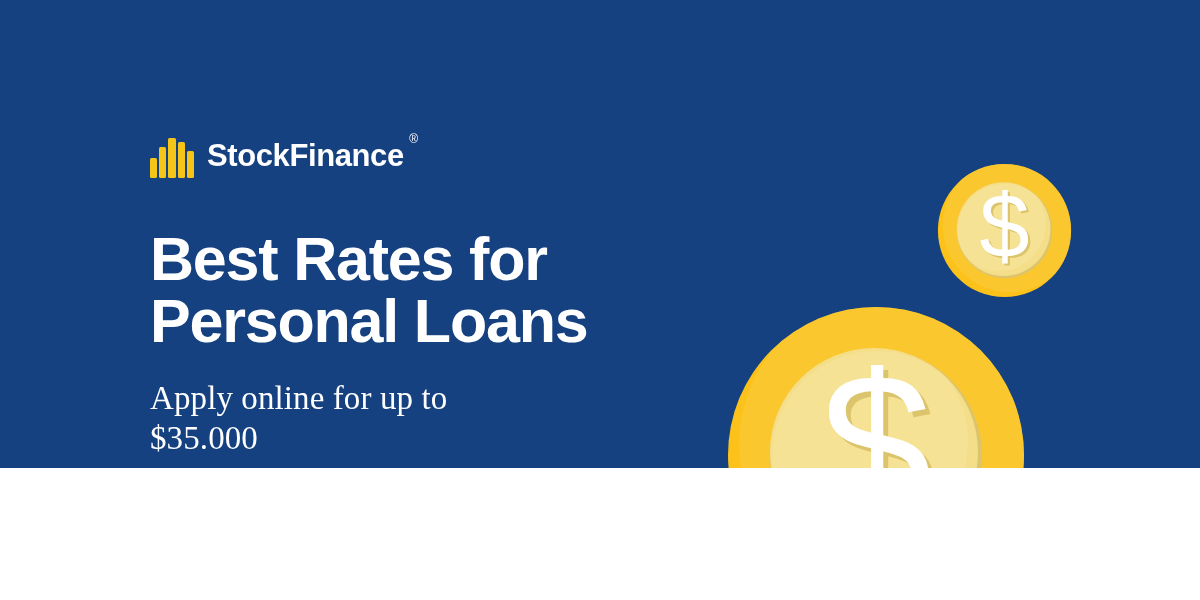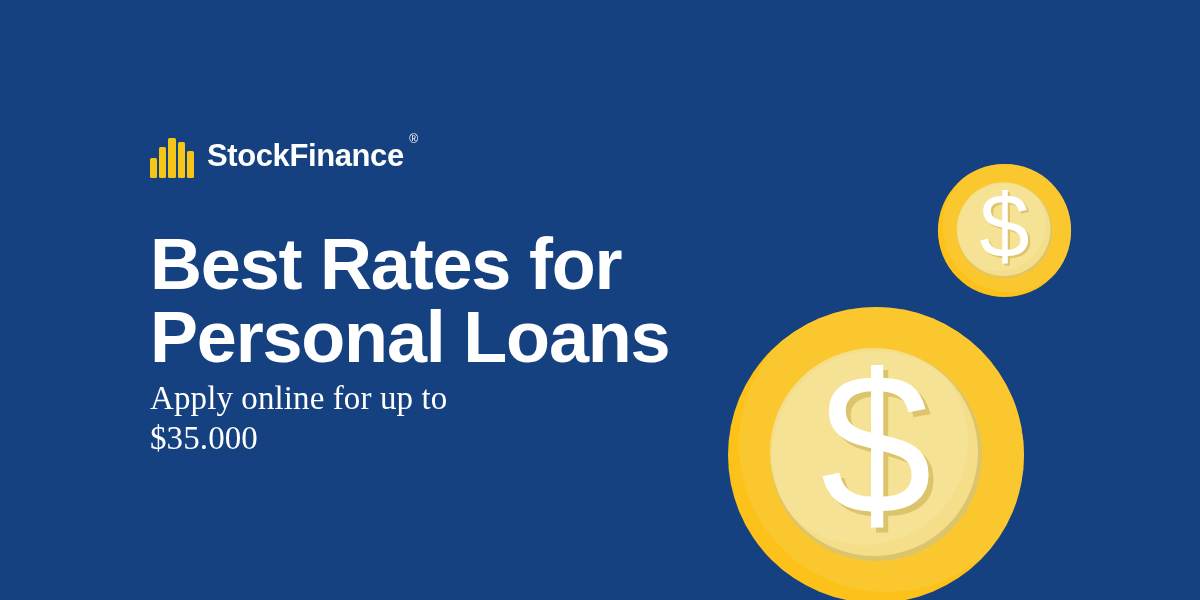--- a/index.html
+++ b/index.html
@@ -9,21 +9,21 @@
   body {
     width: 1200px;
     height: 600px;
     overflow: hidden;
     font-family: "Liberation Sans", sans-serif;
   }
 
   #banner {
     position: relative;
     width: 1200px;
-    height: 600px;
+    height: 468px;
     background: #154180;
     overflow: hidden;
     text-decoration: underline;
   }
 
   
   #logo-lockup {
     position: absolute;
     left: 150px;
     top: 128px;
@@ -60,21 +60,21 @@
 
   
   #headline {
     position: absolute;
     left: 150px;
     top: 228px;
     width: 600px;
     color: #ffffff;
     font-family: "Liberation Sans", sans-serif;
     font-weight: bold;
-    font-size: 72px;
+    font-size: 61px;
     line-height: 1.02;
     letter-spacing: -1.2px;
     white-space: pre-line;
   }
   #subheadline {
     position: absolute;
     left: 150px;
     top: 378px;
     width: 420px;
     color: #ffffff;

